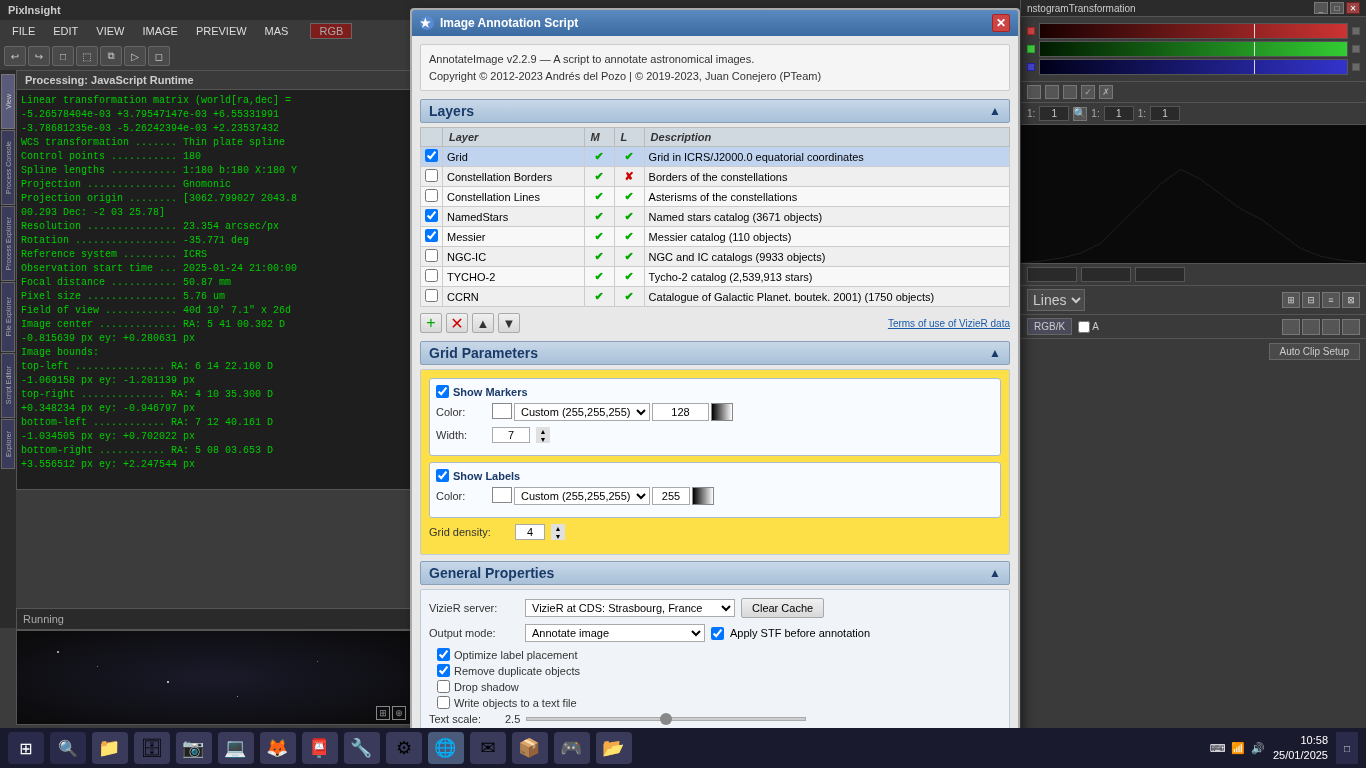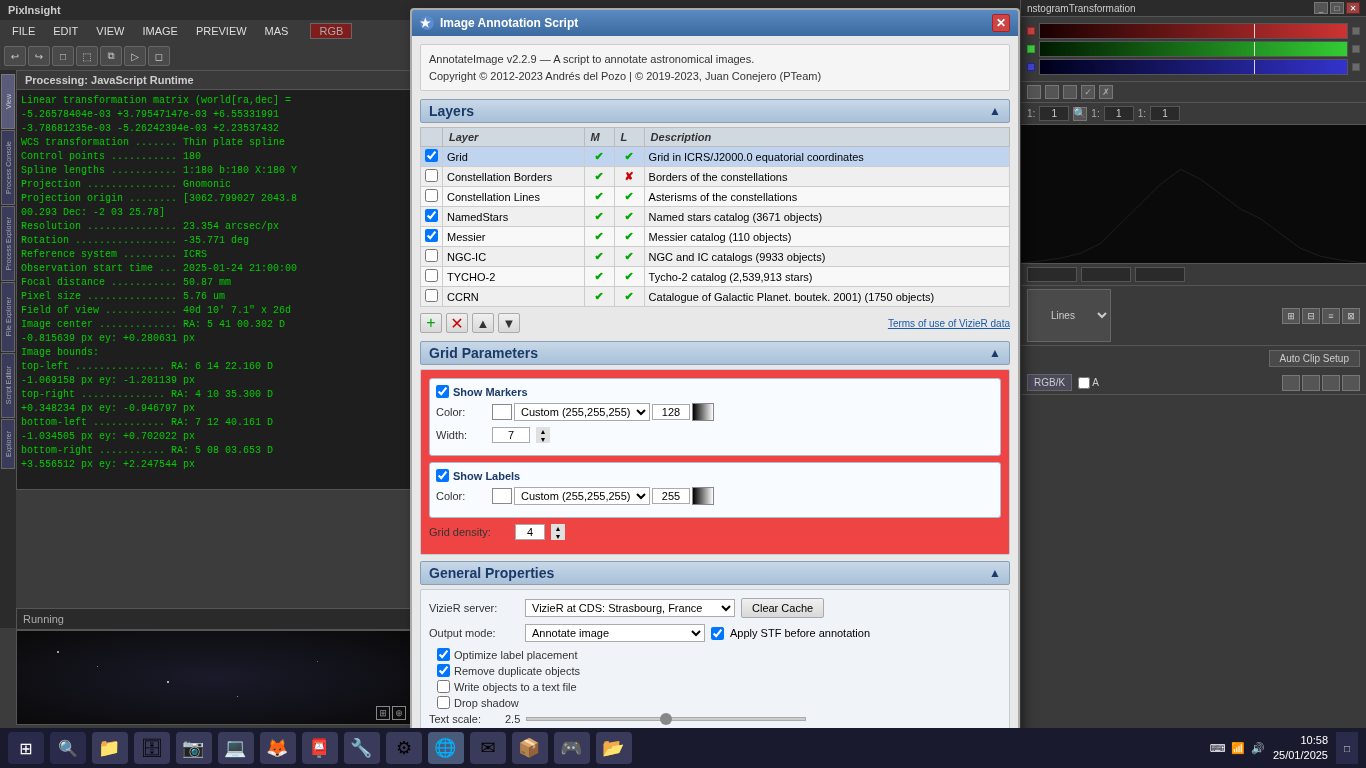--- a/index.html
+++ b/index.html
@@ -73,40 +73,40 @@
 
     
     .layer-toolbar { display: flex; align-items: center; justify-content: space-between; margin-bottom: 8px; }
     .layer-btns { display: flex; gap: 4px; }
     .layer-btn { width: 22px; height: 20px; background: linear-gradient(to bottom, #f0f0f0, #d8d8d8); border: 1px solid #aaa; border-radius: 2px; cursor: pointer; display: flex; align-items: center; justify-content: center; font-size: 13px; color: #333; }
     .layer-btn.green { color: #00aa00; font-size: 16px; }
     .layer-btn.red { color: #cc0000; font-size: 16px; }
     .vizier-link { font-size: 10px; color: #1a5aaa; text-decoration: underline; cursor: pointer; }
 
     
-    .section-body { background: #ef4444; border: 1px solid #c0ccd8; padding: 8px; margin-bottom: 6px; border-radius: 2px; }
+    .section-body { background: #fde047; border: 1px solid #c0ccd8; padding: 8px; margin-bottom: 6px; border-radius: 2px; }
 
     .param-row { display: flex; align-items: center; margin-bottom: 6px; gap: 6px; }
     .param-label { font-size: 11px; color: #333; min-width: 50px; }
     .param-label-wide { font-size: 11px; color: #333; min-width: 80px; }
 
     
     .sub-section { border: 1px solid #aabbd0; border-radius: 3px; padding: 6px; margin-bottom: 6px; background: #f8fbff; }
     .sub-section-header { display: flex; align-items: center; gap: 4px; margin-bottom: 5px; }
     .sub-section-title { font-size: 11px; font-weight: bold; color: #1a3a6a; }
 
     
     select { font-size: 11px; padding: 1px 2px; background: white; border: 1px solid #aaa; }
     input[type="text"] { font-size: 11px; padding: 1px 4px; border: 1px solid #aaa; background: white; }
     input[type="checkbox"] { width: 13px; height: 13px; }
     .number-input { width: 40px; font-size: 11px; padding: 1px 2px; border: 1px solid #aaa; background: white; text-align: center; }
     .spinner-btn { width: 14px; height: 8px; background: #e0e0e0; border: none; cursor: pointer; display: flex; align-items: center; justify-content: center; font-size: 7px; line-height: 1; padding: 0; }
 
     .color-swatch { width: 20px; height: 16px; background: white; border: 1px solid #888; display: inline-block; cursor: pointer; }
-    .color-select-group { display: flex; align-items: center; gap: 2px; }
+    .color-select-group { display: flex; gap: 2px; }
 
     .density-input { width: 30px; }
 
     
     .gen-props { background: #f0f4f8; border: 1px solid #c0ccd8; padding: 8px; border-radius: 2px; }
     .gen-row { display: flex; align-items: center; margin-bottom: 6px; gap: 6px; }
     .gen-label { font-size: 11px; color: #333; min-width: 90px; }
 
     .output-select { width: 180px; }
     .vizier-select { width: 210px; }
@@ -302,49 +302,49 @@
     </svg>
   </div>
 
   <div style="padding:3px 6px;background:#3a3a3a;display:flex;align-items:center;gap:4px;border-bottom:1px solid #555;">
     <input type="text" value="" style="width: 50px; font-size: 10px; background: rgb(42, 42, 42); color: rgb(204, 204, 204); border: 1px solid rgb(85, 85, 85); text-align: right; padding: 1px 2px;">
     <input type="text" value="" style="width: 50px; font-size: 10px; background: rgb(42, 42, 42); color: rgb(204, 204, 204); border: 1px solid rgb(85, 85, 85); text-align: right; padding: 1px 2px;">
     <input type="text" value="" style="width: 50px; font-size: 10px; background: rgb(42, 42, 42); color: rgb(204, 204, 204); border: 1px solid rgb(85, 85, 85); text-align: right; padding: 1px 2px;">
   </div>
 
   <div style="padding:3px 6px;background:#3a3a3a;display:flex;align-items:center;gap:4px;border-bottom:1px solid #555;">
-    <select style="font-size:10px;background:#4a4a4a;color:#ccc;border:1px solid #666;padding:19px;">
+    <select style="font-size:14px;background:#4a4a4a;color:#ccc;border:1px solid #666;padding:1px;">
       <option>Lines</option>
     </select>
     <div style="flex:1;"></div>
     <div style="display:flex;gap:2px;">
       <div style="width:18px;height:16px;background:#555;border:1px solid #777;cursor:pointer;display:flex;align-items:center;justify-content:center;color:#ccc;font-size:9px;">⊞</div>
       <div style="width:18px;height:16px;background:#555;border:1px solid #777;cursor:pointer;display:flex;align-items:center;justify-content:center;color:#ccc;font-size:9px;">⊟</div>
       <div style="width:18px;height:16px;background:#555;border:1px solid #777;cursor:pointer;display:flex;align-items:center;justify-content:center;color:#ccc;font-size:9px;">≡</div>
       <div style="width:18px;height:16px;background:#555;border:1px solid #777;cursor:pointer;display:flex;align-items:center;justify-content:center;color:#ccc;font-size:9px;">⊠</div>
     </div>
   </div>
 
-  <div style="padding:4px 6px;background:#3a3a3a;display:flex;align-items:center;justify-content:flex-end;">
-    <button style="font-size:10px;background:#4a4a4a;color:#ccc;border:1px solid #666;padding:2px 10px;cursor:pointer;">Auto Clip Setup</button>
-  </div>
-
   <div style="padding:3px 6px;background:#3a3a3a;display:flex;align-items:center;gap:6px;border-bottom:1px solid #555;">
     <button style="font-size:10px;background:#4a4a5a;color:#ccc;border:1px solid #666;padding:2px 6px;cursor:pointer;">RGB/K</button>
     <div style="display:flex;align-items:center;gap:2px;">
       <input type="checkbox" style="width: 12px; height: 12px;">
       <span style="color:#ccc;font-size:10px;">A</span>
     </div>
     <div style="flex:1;"></div>
     <div style="display:flex;gap:2px;">
       <div style="width:18px;height:16px;background:#555;border:1px solid #777;cursor:pointer;"></div>
       <div style="width:18px;height:16px;background:#555;border:1px solid #777;cursor:pointer;"></div>
       <div style="width:18px;height:16px;background:#555;border:1px solid #777;cursor:pointer;"></div>
       <div style="width:18px;height:16px;background:#555;border:1px solid #777;cursor:pointer;"></div>
     </div>
+  </div>
+
+  <div style="padding:4px 6px;background:#3a3a3a;display:flex;align-items:center;justify-content:flex-end;">
+    <button style="font-size:10px;background:#4a4a4a;color:#ccc;border:1px solid #666;padding:2px 10px;cursor:pointer;">Auto Clip Setup</button>
   </div>
 </div>
 
 <div class="dialog">
   <div class="dialog-titlebar">
     <div class="dialog-title-text">
       <div class="dialog-icon">★</div>
       <span>Image Annotation Script</span>
     </div>
     <div class="dialog-close">✕</div>
@@ -465,21 +465,21 @@
           <input type="checkbox" checked="" style="">
           <span class="sub-section-title">Show Markers</span>
         </div>
         <div class="param-row">
           <span class="param-label">Color:</span>
           <div class="color-select-group">
             <div class="color-swatch"></div>
             <select>
               <option>Custom (255,255,255)</option>
             </select>
-            <input type="text" class="number-input" value="128" style="width: 38px;">
+            <input type="text" class="number-input" value="128" style="width: 57px;">
             <div style="width:22px;height:18px;background:linear-gradient(to right,black,white);border:1px solid #888;cursor:pointer;"></div>
           </div>
         </div>
         <div class="param-row">
           <span class="param-label">Width:</span>
           <input type="text" class="number-input" value="7" style="width: 38px;">
           <div style="display:inline-flex;flex-direction:column;">
             <button class="spinner-btn">▲</button>
             <button class="spinner-btn">▼</button>
           </div>
@@ -542,25 +542,25 @@
         <div class="gen-check-row">
           <input type="checkbox" checked="" style="">
           <span>Optimize label placement</span>
         </div>
         <div class="gen-check-row">
           <input type="checkbox" checked="" style="">
           <span>Remove duplicate objects</span>
         </div>
         <div class="gen-check-row">
           <input type="checkbox" style="">
-          <span>Write objects to a text file</span>
+          <span>Drop shadow</span>
         </div>
         <div class="gen-check-row">
           <input type="checkbox" style="">
-          <span>Drop shadow</span>
+          <span>Write objects to a text file</span>
         </div>
       </div>
 
       <div class="scale-row">
         <span style="font-size:11px;color:#333;min-width:70px;">Text scale:</span>
         <span style="font-size:11px;color:#333;">2.5</span>
         <input type="range" class="scale-slider" min="0" max="5" step="0.1" value="2.5" style="">
       </div>
     </div>
   </div>

